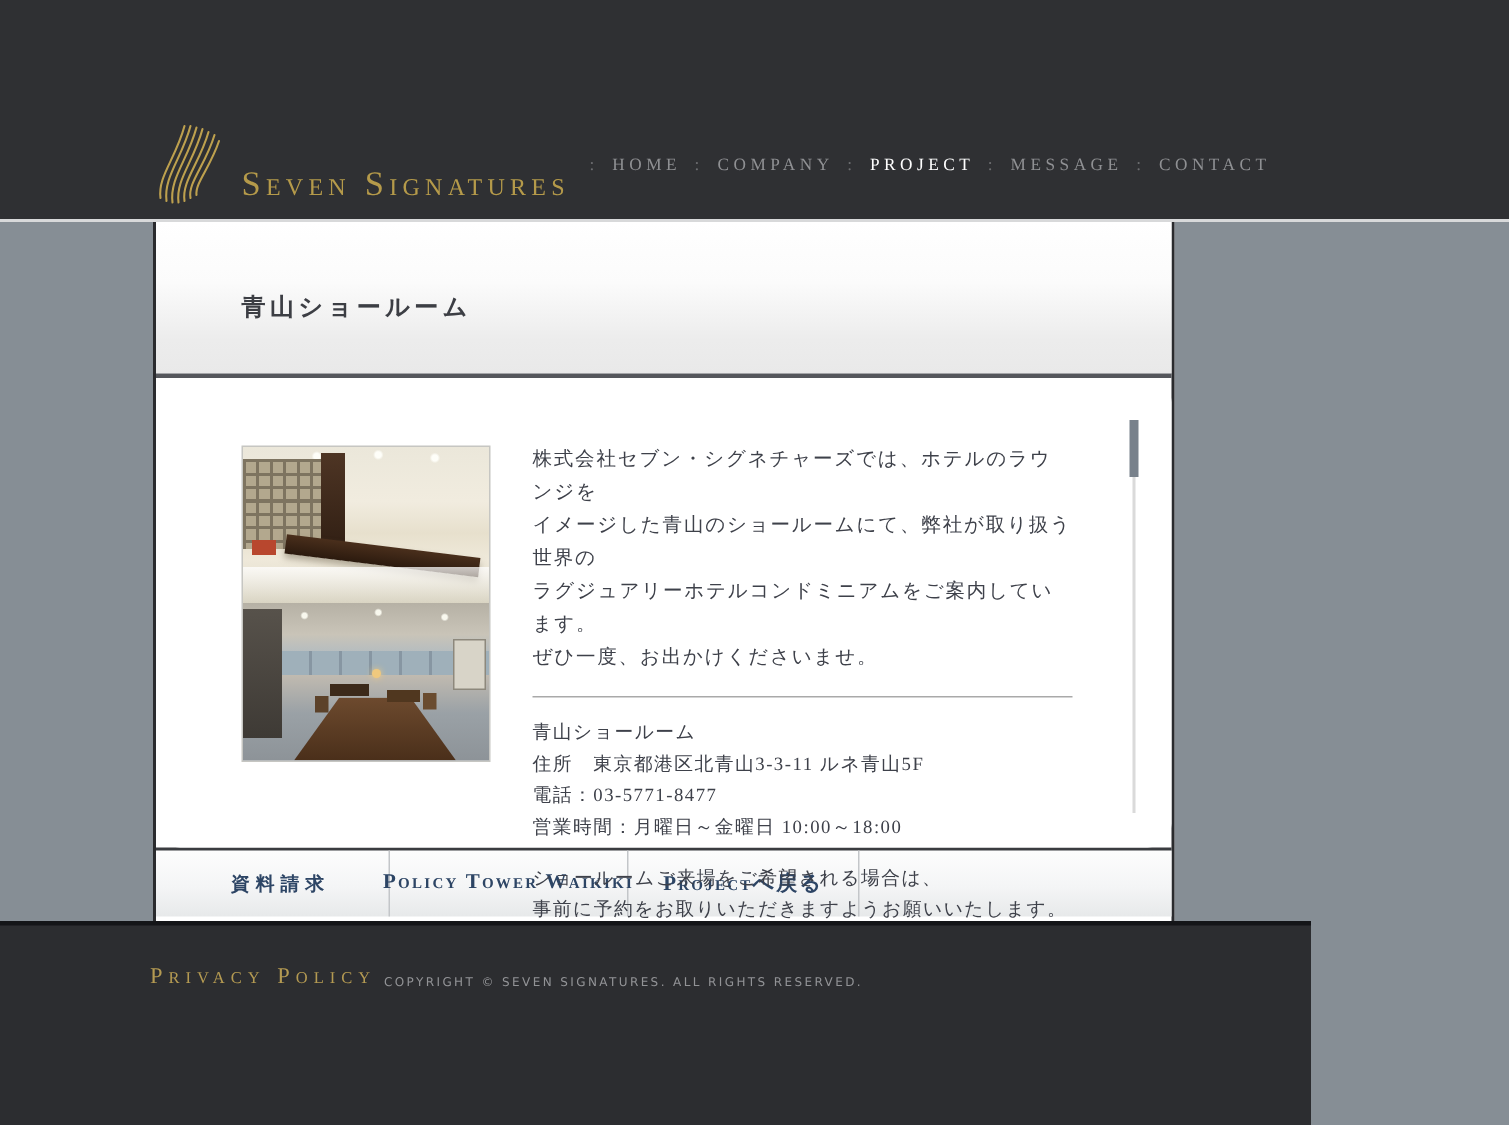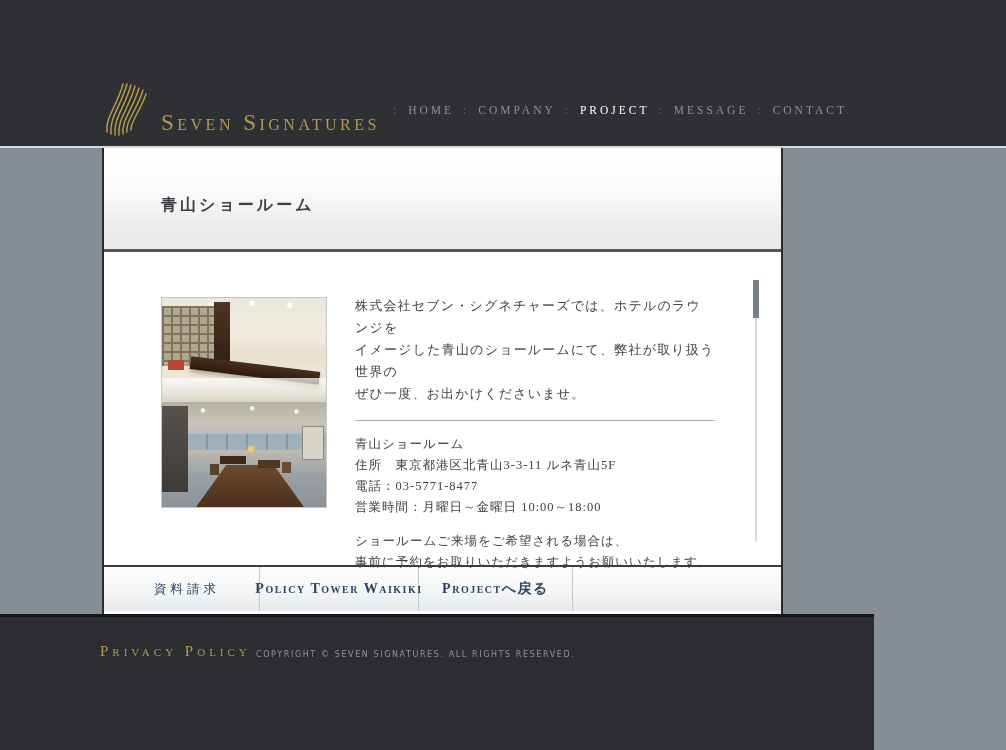--- a/index.html
+++ b/index.html
@@ -98,21 +98,21 @@
   
   .actions{
     display:flex;height:46px;border-top:2px solid #3a3c40;
     background:linear-gradient(180deg,#fdfdfd 0%,#f4f5f6 55%,#e7e9ea 100%);
   }
   .action-btn{
     display:flex;align-items:center;justify-content:center;
     border-right:1px solid #c3c6c9;cursor:pointer;
     color:#2d4565;font-size:13px;letter-spacing:2px;white-space:nowrap;
   }
-  .action-btn.jp{letter-spacing:4px;font-weight:normal;font-size:12.5px;padding-left:11px;}
+  .action-btn.jp{letter-spacing:4px;font-weight:bold;font-size:12.5px;padding-left:11px;}
   .action-btn.sc{font-variant:small-caps;font-weight:bold;letter-spacing:1.5px;font-size:14px;}
   .btn1{width:156px;}.btn2{width:159px;}.btn3{width:154px;}
   .actions .filler{flex:1;}
   
   .footer{
     position:absolute;left:0;top:614px;width:874px;height:136px;
     background:#2c2d30;border-top:3px solid #141518;
   }
   .privacy{
     position:absolute;left:100px;top:26px;
@@ -186,20 +186,21 @@
           <div class="chair-b1"></div>
           <div class="chair-b2"></div>
           <div class="lamp-dot"></div>
         </div>
       </div>
 
       <div class="text-col">
         <div class="intro">
           <div>株式会社セブン・シグネチャーズでは、ホテルのラウンジを</div>
           <div>イメージした青山のショールームにて、弊社が取り扱う世界の</div>
+          <div>ラグジュアリーホテルコンドミニアムをご案内しています。</div>
           <div>ぜひ一度、お出かけくださいませ。</div>
         </div>
         <hr class="divider">
         <div class="addr">
           <div>青山ショールーム</div>
           <div>住所　東京都港区北青山3-3-11 ルネ青山5F</div>
           <div>電話：03-5771-8477</div>
           <div>営業時間：月曜日～金曜日 10:00～18:00</div>
         </div>
         <div class="note">

